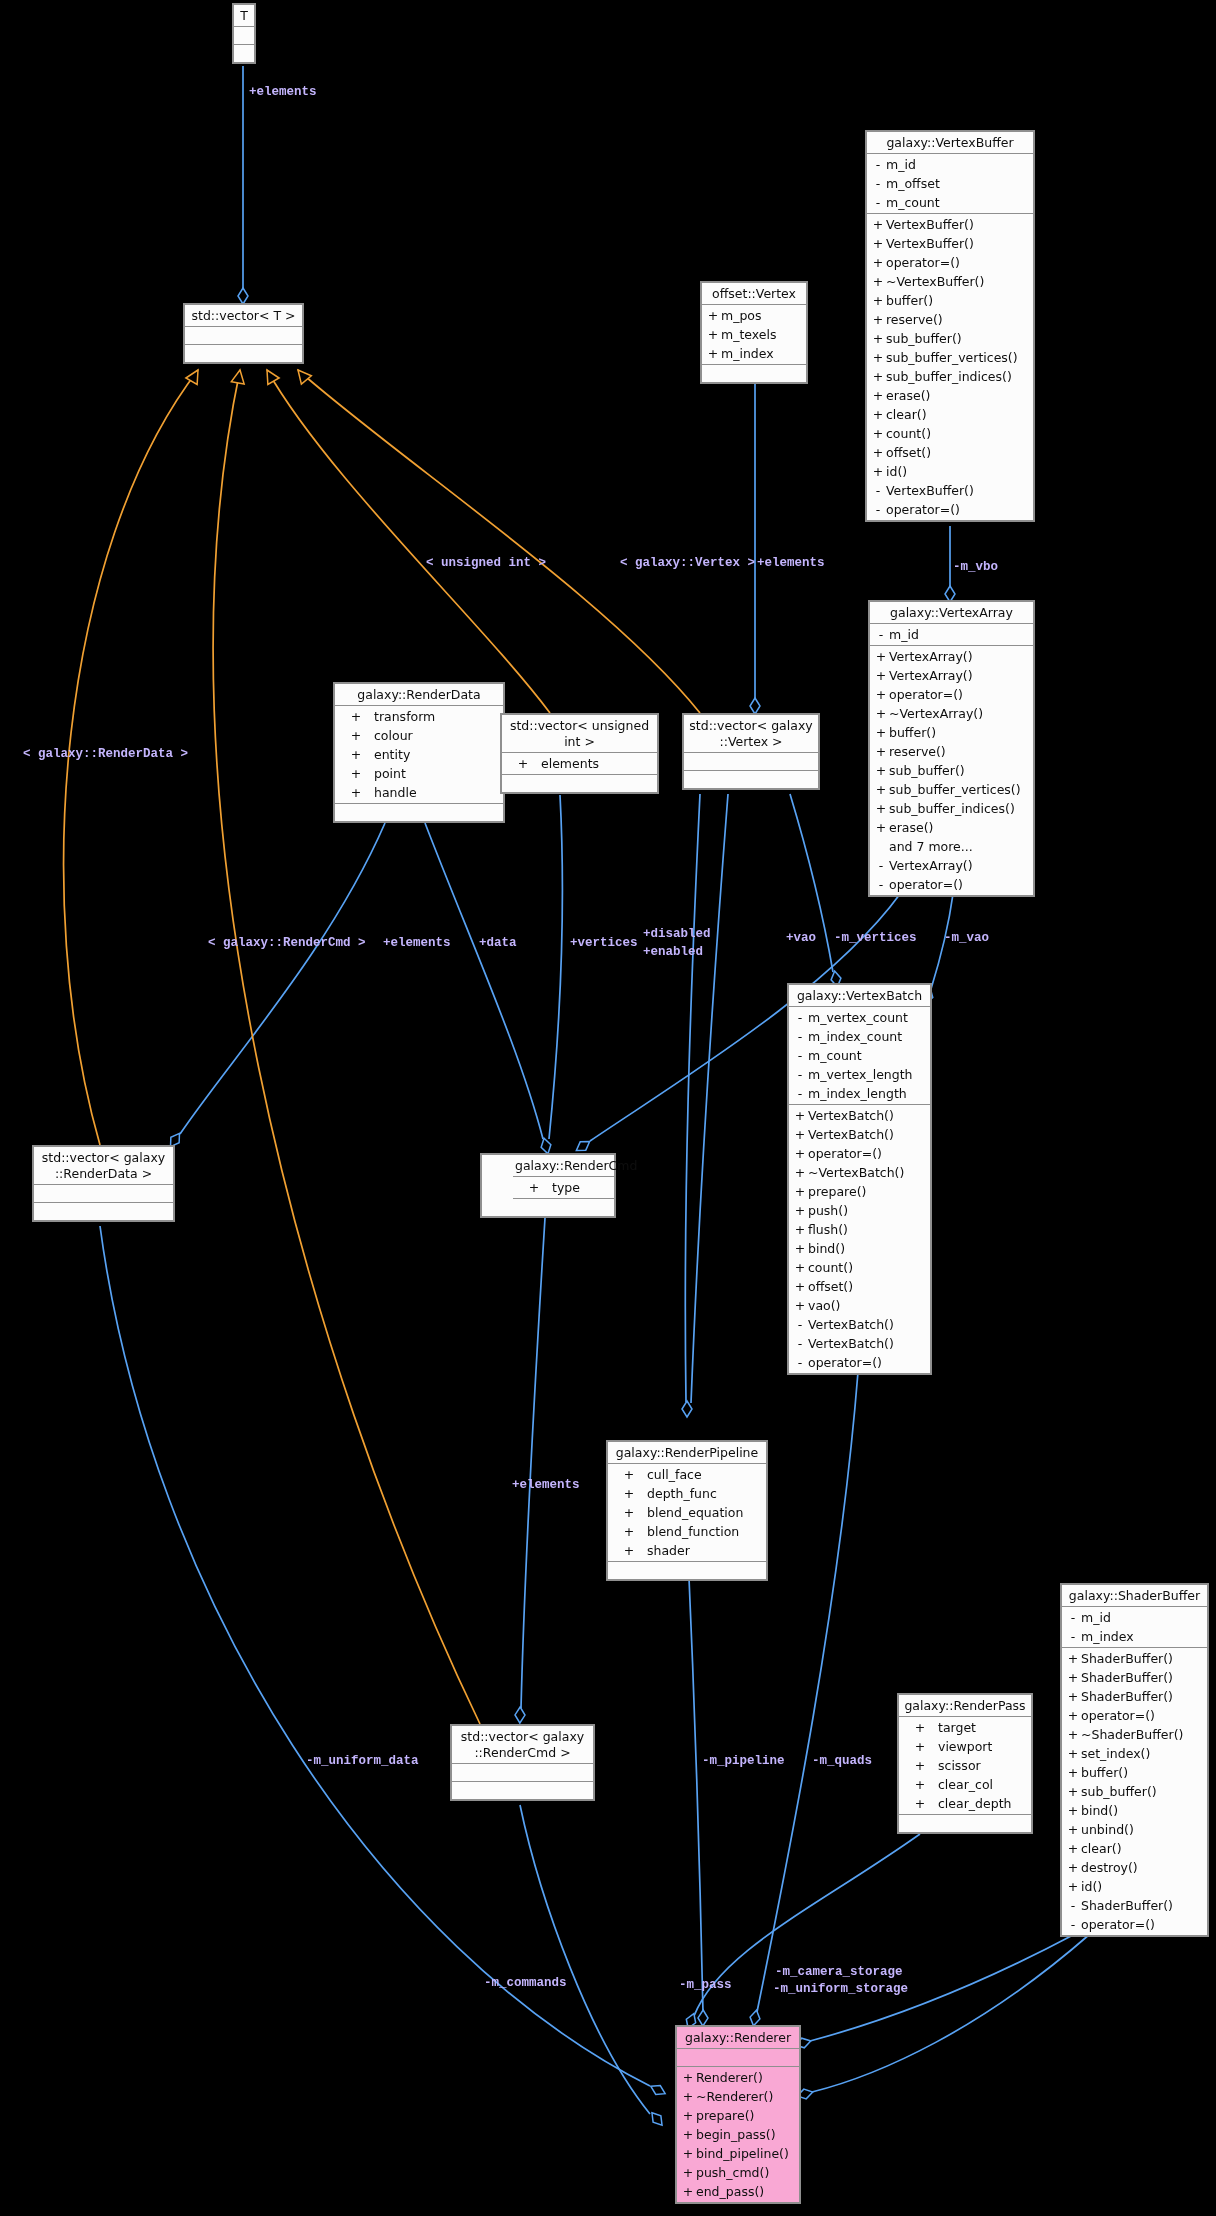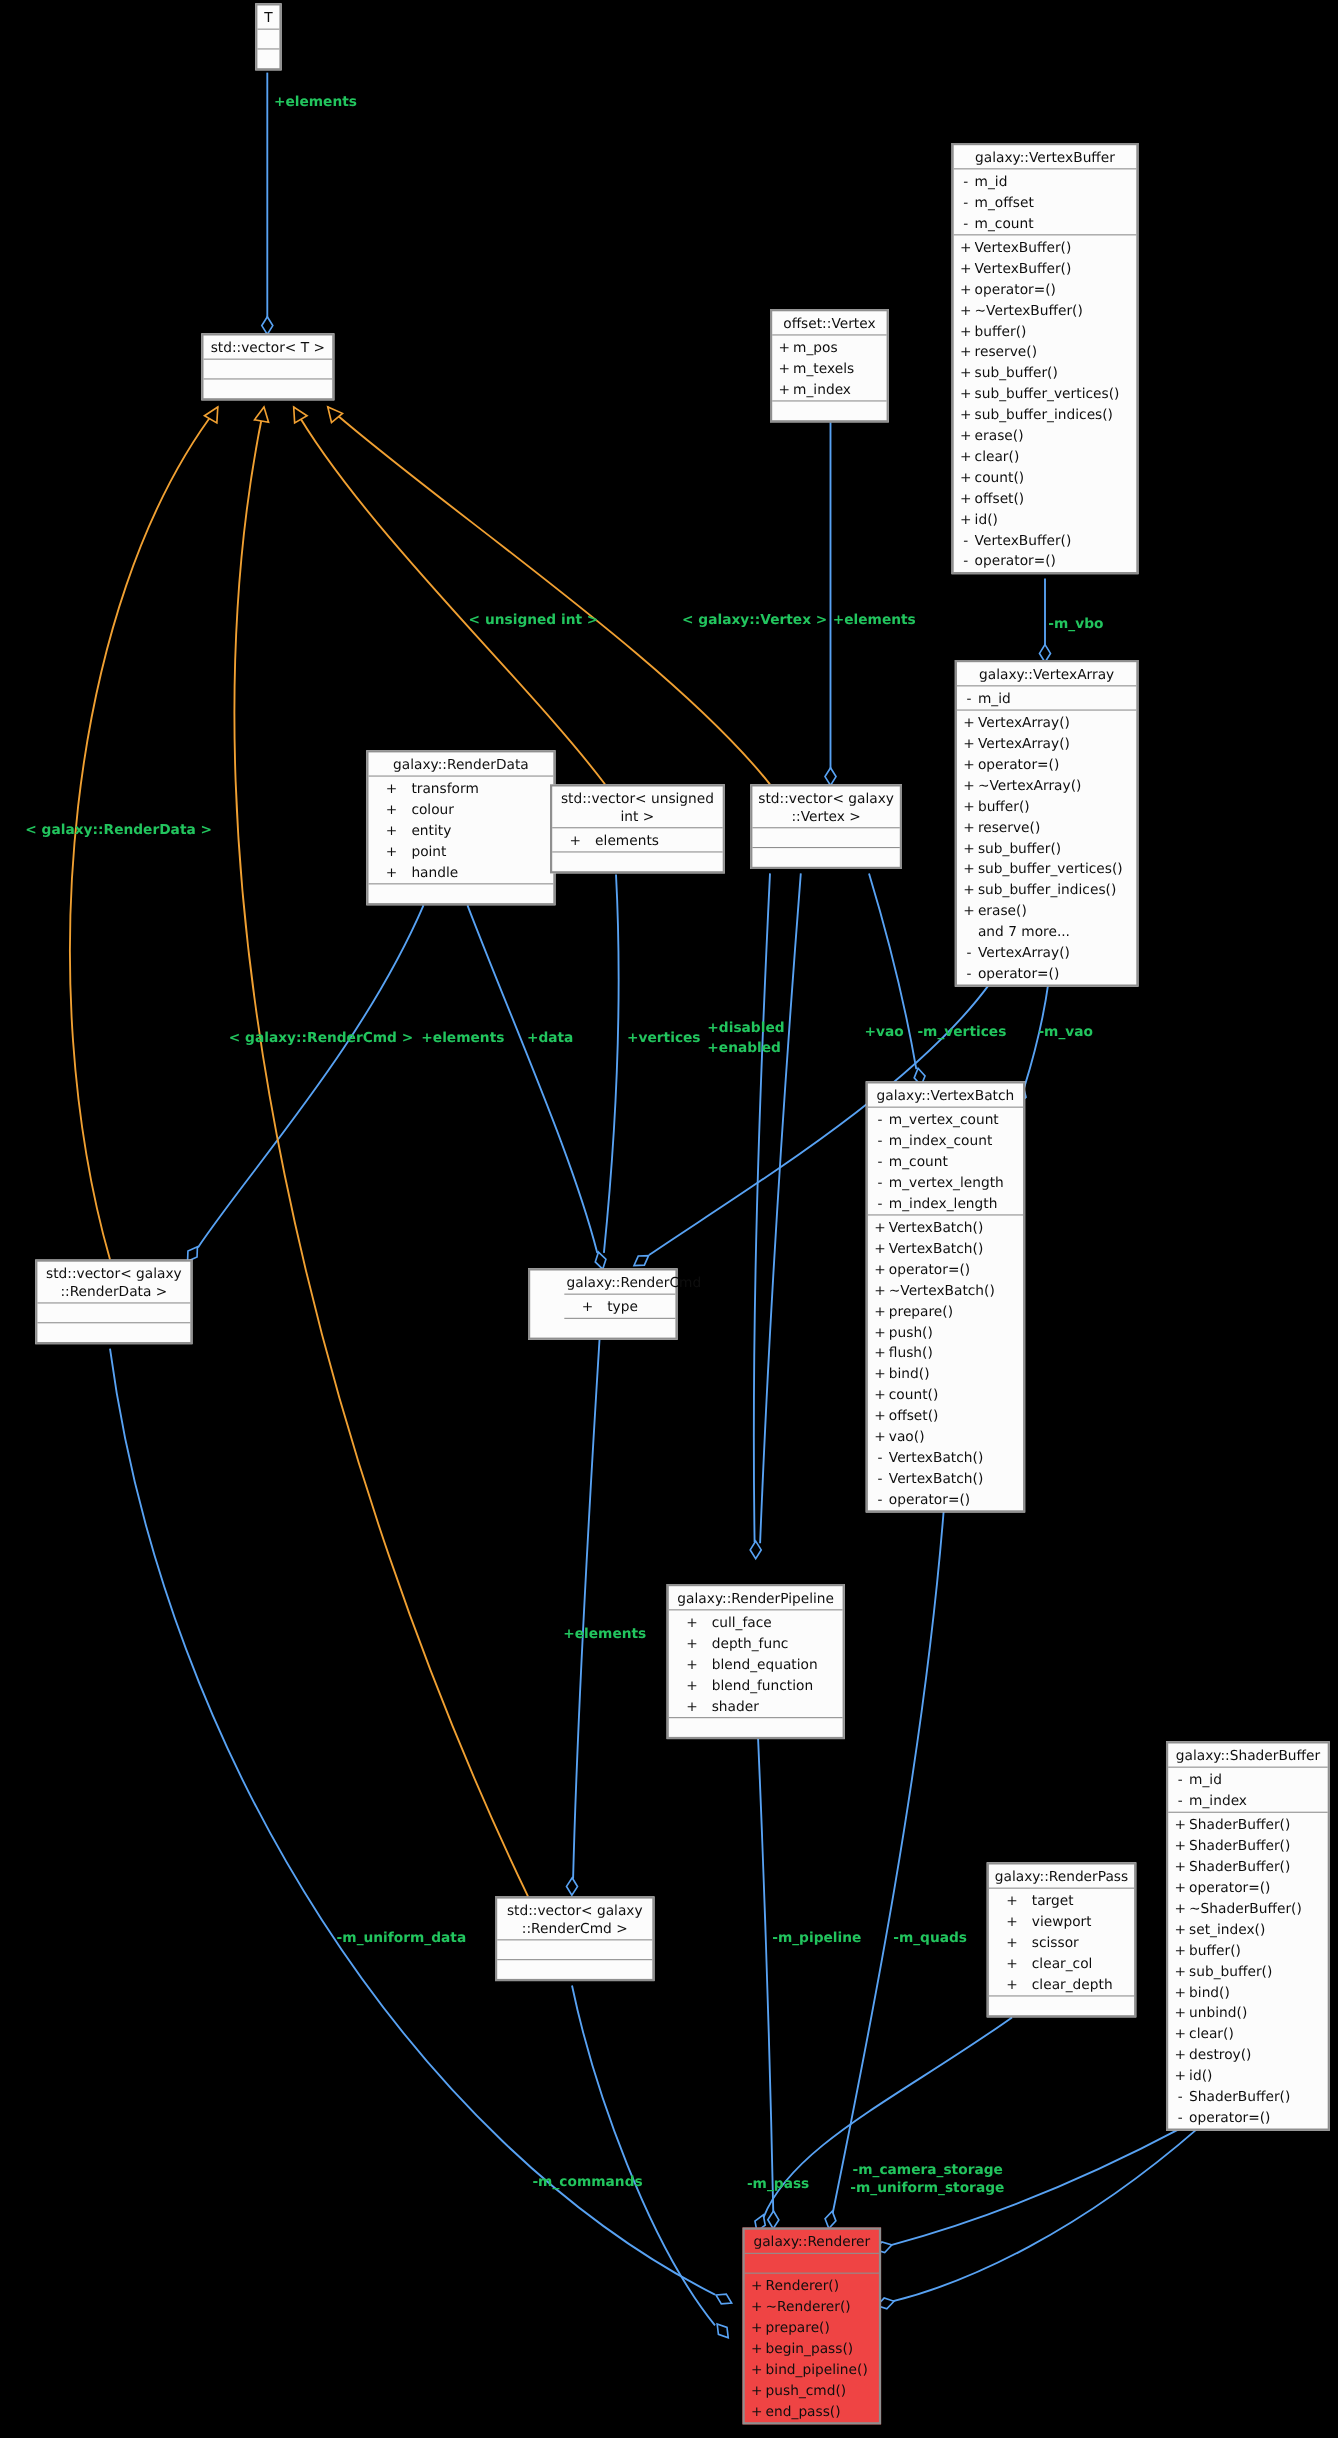--- a/index.html
+++ b/index.html
@@ -3,33 +3,33 @@
 <meta charset="utf-8">
 <style>
   html,body{margin:0;padding:0;background:#000;}
   body{width:1216px;height:2216px;position:relative;overflow:hidden;
        font-family:"DejaVu Sans","Liberation Sans",sans-serif;}
   #stage{position:absolute;left:0;top:0;width:1216px;height:2216px;}
   svg.edges{position:absolute;left:0;top:0;}
   svg.edges path{fill:none;stroke-width:1.7px;}
   .node{position:absolute;background:#fcfcfc;border:2px solid #8f8f8f;
         box-sizing:border-box;font-size:12.5px;color:#0e0e0e;z-index:2;}
-  .node.hl{background:#ef4444;}
+  .node.hl{background:#f9a8d4;}
   .title{text-align:center;padding:3px 2px 2px 2px;line-height:16px;
          border-bottom:1px solid #8f8f8f;}
   .title div{white-space:nowrap;}
   .sec{border-bottom:1px solid #8f8f8f;padding:1px 0;}
   .sec:last-child{border-bottom:none;}
   .sec.empty{height:17px;padding:0;}
   .row{display:flex;height:19px;line-height:19px;padding:0 3px;}
   .sg{flex:none;width:16px;text-align:center;}
   .sec.wide .sg{width:36px;}
   .nm{white-space:nowrap;overflow:hidden;}
-  .elabel{position:absolute;color:#22c55e;font-size:12.5px;font-weight:bold;
-          white-space:pre;z-index:3;line-height:14px;}
+  .elabel{position:absolute;color:#c4b5fd;font-size:12.5px;font-weight:bold;
+          white-space:pre;z-index:3;line-height:14px;font-family:Liberation Mono, monospace;}
 </style>
 </head>
 <body>
 
 <div id="stage">
     <svg width="1216" height="2216" class="edges">
       <path d="M 243 66 L 243 289" stroke="#58a2f3"></path>
       <polygon points="0,-8 5,0 0,8 -5,0" transform="translate(243,296) rotate(0)" fill="#000" stroke="#58a2f3" stroke-width="1.5"></polygon>
       <path d="M 755 384 L 755 699" stroke="#58a2f3"></path>
       <polygon points="0,-8 5,0 0,8 -5,0" transform="translate(755,706) rotate(0)" fill="#000" stroke="#58a2f3" stroke-width="1.5"></polygon>

